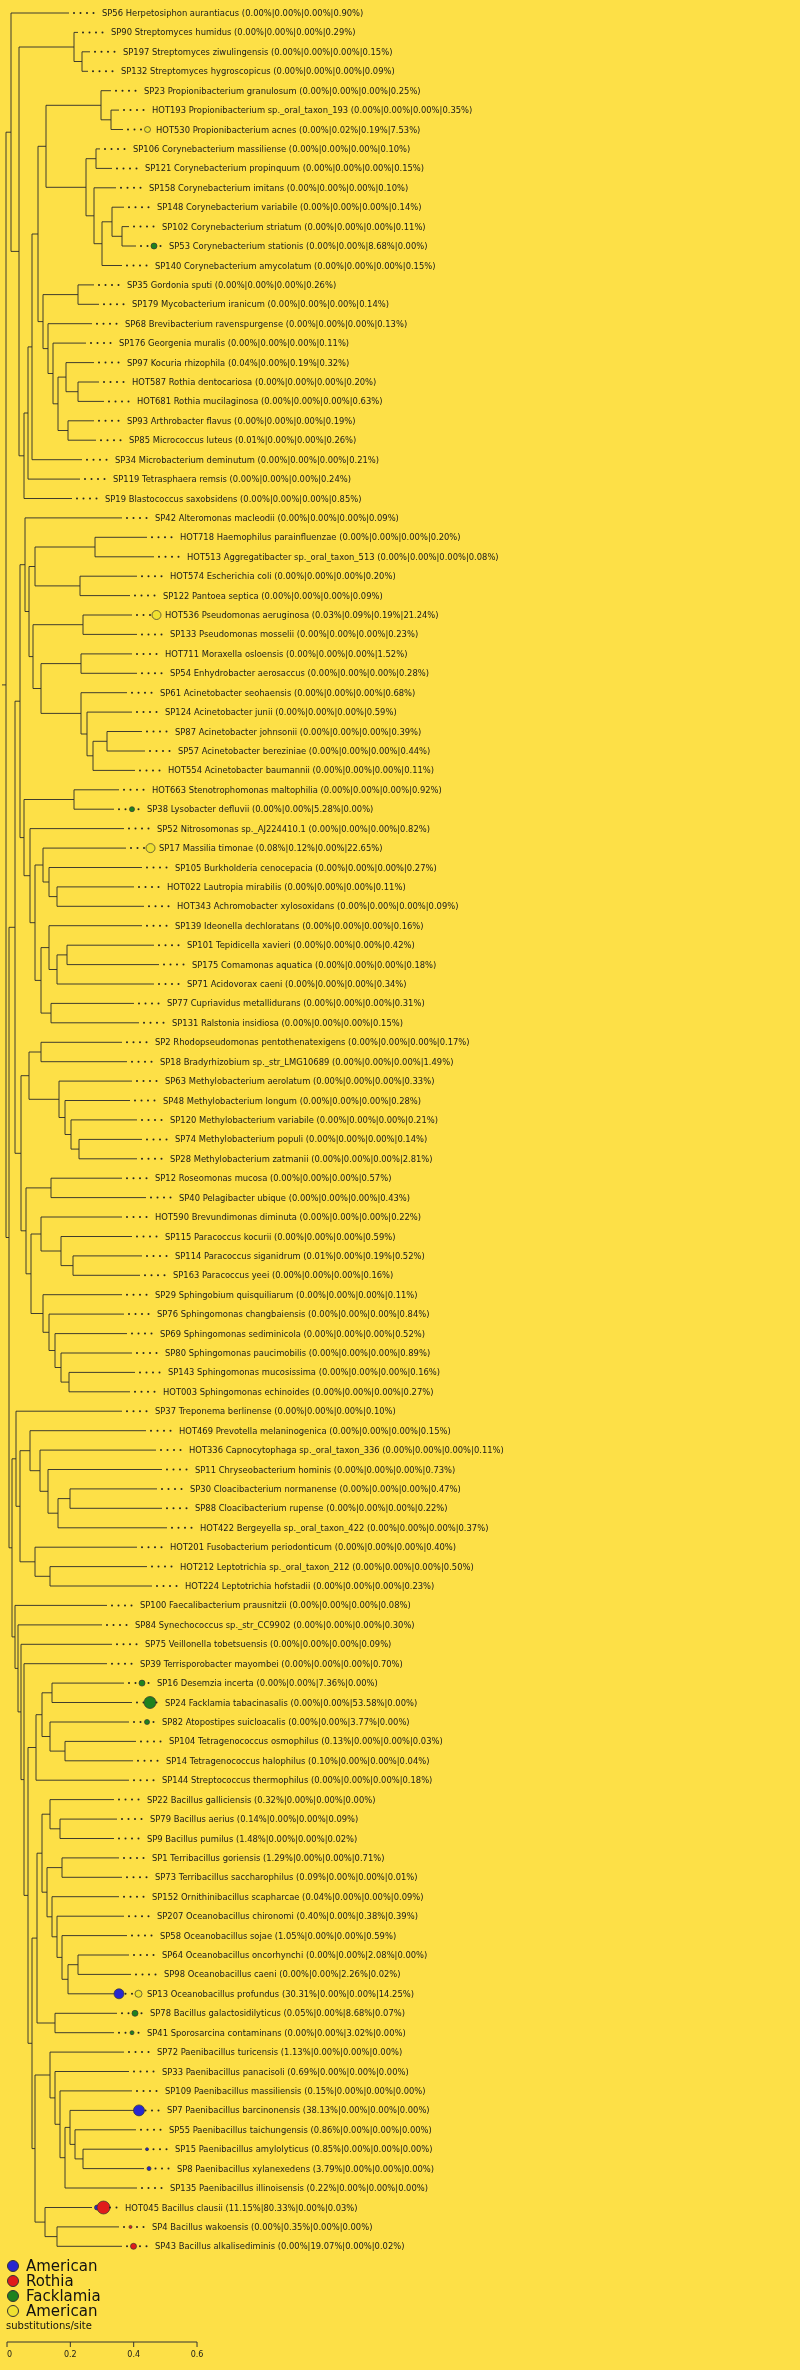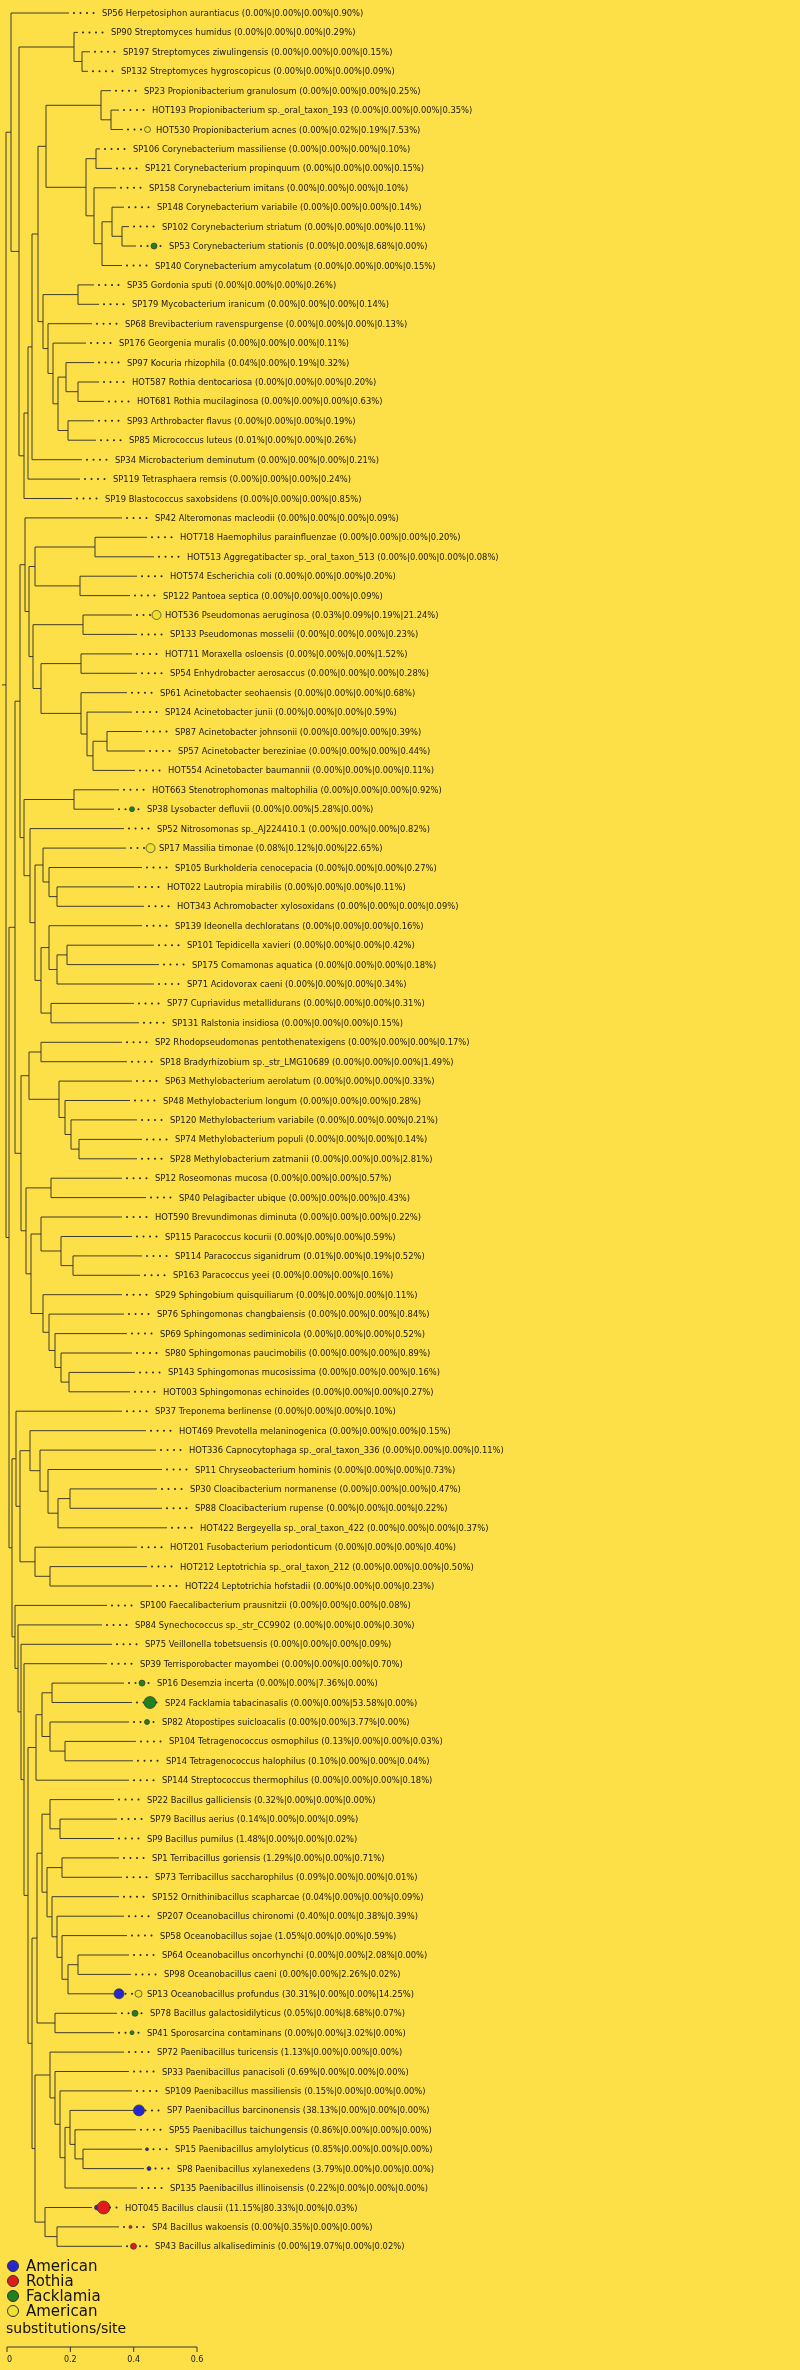--- a/index.html
+++ b/index.html
@@ -6,21 +6,21 @@
   .page{position:relative;width:800px;height:2370px;background:#fde047;
         font-family:"DejaVu Sans",sans-serif;overflow:hidden;}
   #tree-svg{position:absolute;left:0;top:0;}
   #tree-svg text{font-family:"DejaVu Sans",sans-serif;font-size:8.4px;fill:#191919;}
   .legend{position:absolute;left:7px;top:2258px;}
   .leg-item{display:flex;align-items:center;height:15px;}
   .leg-dot{width:10px;height:10px;border-radius:50%;border:1px solid #333;
            margin-right:7px;flex:none;}
   .leg-label{font-size:15px;color:#111;}
   .scalebar{position:absolute;left:6px;top:2320px;}
-  .scale-label{font-size:14px;color:#111;margin-bottom:6px;}
+  .scale-label{font-size:10px;color:#111;margin-bottom:6px;}
   #axis-svg{overflow:visible;}
   #axis-svg text{font-family:"DejaVu Sans",sans-serif;font-size:8px;fill:#191919;}
 </style>
 </head>
 <body>
 
 <div class="page">
   <svg id="tree-svg" width="800" height="2256">
       <path d="M11 13H69M74 32.4H78M82 51.8H90M82 71.3H88M82 51.8V71.3M74 61.5H82M74 32.4V61.5M19 47H74M101 90.7H111M111 110.1H119M111 129.5H123M111 110.1V129.5M101 119.8H111M101 90.7V119.8M46 105.3H101M96 148.9H100M96 168.4H112M96 148.9V168.4M86 158.7H96M94 187.8H116M112 207.2H124M122 226.6H129M122 246H136M122 226.6V246M112 236.3H122M112 207.2V236.3M102 221.8H112M102 265.5H122M102 221.8V265.5M94 243.7H102M94 187.8V243.7M86 215.8H94M86 158.7V215.8M46 187.3H86M46 105.3V187.3M38 146.3H46M78 284.9H94M78 304.3H99M78 284.9V304.3M43 294.6H78M48 323.7H92M53 343.1H86M66 362.6H94M78 382H99M78 401.4H104M78 382V401.4M66 391.7H78M66 362.6V391.7M58 377.1H66M68 420.8H94M68 440.2H96M68 420.8V440.2M58 430.5H68M58 377.1V430.5M53 403.8H58M53 343.1V403.8M48 373.5H53M48 323.7V373.5M43 348.6H48M43 294.6V348.6M38 321.6H43M38 146.3V321.6M32 234H38M32 459.7H82M32 234V459.7M28 346.9H32M28 479.1H80M28 346.9V479.1M24 413H28M24 498.5H72M24 413V498.5M19 455.8H24M19 47V455.8M11 251.4H19M11 13V251.4M6 132.2H11M25 517.9H122M95 537.3H147M95 556.8H154M95 537.3V556.8M35 547H95M80 576.2H137M80 595.6H130M80 576.2V595.6M35 585.9H80M35 547V585.9M29 566.5H35M83 615H132M83 634.4H137M83 615V634.4M33 624.7H83M81 653.9H132M81 673.3H137M81 653.9V673.3M41 663.6H81M81 692.7H127M87 712.1H132M107 731.5H142M107 751H145M107 731.5V751M93 741.3H107M93 770.4H135M93 741.3V770.4M87 755.8H93M87 712.1V755.8M81 734H87M81 692.7V734M41 713.4H81M41 663.6V713.4M33 688.5H41M33 624.7V688.5M29 656.6H33M29 566.5V656.6M25 611.5H29M25 517.9V611.5M20 564.7H25M74 789.8H119M74 809.2H114M74 789.8V809.2M24 799.5H74M30 828.6H124M43 848.1H126M49 867.5H142M57 886.9H134M57 906.3H144M57 886.9V906.3M49 896.6H57M49 867.5V896.6M43 882H49M43 848.1V882M35 865H43M49 925.7H142M67 945.2H154M67 964.6H159M67 945.2V964.6M57 954.9H67M57 984H154M57 954.9V984M49 969.5H57M49 925.7V969.5M41 947.6H49M51 1003.4H134M51 1022.8H139M51 1003.4V1022.8M41 1013.1H51M41 947.6V1013.1M35 980.4H41M35 865V980.4M30 922.7H35M30 828.6V922.7M24 875.7H30M24 799.5V875.7M20 837.6H24M20 564.7V837.6M15 701.2H20M41 1042.3H122M41 1061.7H127M41 1042.3V1061.7M29 1052H41M59 1081.1H132M65 1100.5H130M71 1119.9H137M79 1139.4H142M79 1158.8H137M79 1139.4V1158.8M71 1149.1H79M71 1119.9V1149.1M65 1134.5H71M65 1100.5V1134.5M59 1117.5H65M59 1081.1V1117.5M29 1099.3H59M29 1052V1099.3M21 1075.7H29M51 1178.2H122M51 1197.6H146M51 1178.2V1197.6M26 1187.9H51M41 1217H122M61 1236.5H132M73 1255.9H142M73 1275.3H140M73 1255.9V1275.3M61 1265.6H73M61 1236.5V1265.6M41 1251H61M41 1217V1251M31 1234H41M43 1294.7H122M49 1314.1H124M55 1333.6H127M61 1353H132M69 1372.4H135M69 1391.8H130M69 1372.4V1391.8M61 1382.1H69M61 1353V1382.1M55 1367.5H61M55 1333.6V1367.5M49 1350.5H55M49 1314.1V1350.5M43 1332.3H49M43 1294.7V1332.3M31 1313.5H43M31 1234V1313.5M26 1273.8H31M26 1187.9V1273.8M21 1230.8H26M21 1075.7V1230.8M15 1153.3H21M15 701.2V1153.3M9 927.3H15M16 1411.2H122M30 1430.7H146M40 1450.1H156M48 1469.5H162M70 1488.9H157M70 1508.3H162M70 1488.9V1508.3M58 1498.6H70M58 1527.8H167M58 1498.6V1527.8M48 1513.2H58M48 1469.5V1513.2M40 1491.3H48M40 1450.1V1491.3M30 1470.7H40M30 1430.7V1470.7M20 1450.7H30M35 1547.2H137M50 1566.6H147M50 1586H152M50 1566.6V1586M35 1576.3H50M35 1547.2V1576.3M20 1561.8H35M20 1450.7V1561.8M16 1506.3H20M16 1411.2V1506.3M12 1458.8H16M15 1605.4H107M18 1624.9H102M21 1644.3H112M24 1663.7H107M52 1683.1H124M52 1702.5H132M52 1683.1V1702.5M42 1692.8H52M50 1722H129M65 1741.4H136M65 1760.8H133M65 1741.4V1760.8M50 1751.1H65M50 1722V1751.1M42 1736.5H50M42 1692.8V1736.5M36 1714.7H42M36 1780.2H129M36 1714.7V1780.2M28 1747.5H36M50 1799.6H114M60 1819.1H117M60 1838.5H114M60 1819.1V1838.5M50 1828.8H60M50 1799.6V1828.8M42 1814.2H50M62 1857.9H119M62 1877.3H122M62 1857.9V1877.3M47 1867.6H62M52 1896.7H119M57 1916.2H124M62 1935.6H127M78 1955H129M78 1974.4H131M78 1955V1974.4M68 1964.7H78M68 1993.8H114M68 1964.7V1993.8M62 1979.3H68M62 1935.6V1979.3M57 1957.4H62M57 1916.2V1957.4M52 1936.8H57M52 1896.7V1936.8M47 1916.8H52M47 1867.6V1916.8M42 1892.2H47M42 1814.2V1892.2M37 1853.2H42M55 2013.3H117M55 2032.7H114M55 2013.3V2032.7M37 2023H55M37 1853.2V2023M32 1938.1H37M50 2052.1H124M55 2071.5H129M60 2090.9H132M70 2110.4H134M75 2129.8H136M83 2149.2H142M83 2168.6H144M83 2149.2V2168.6M75 2158.9H83M75 2129.8V2158.9M70 2144.4H75M70 2110.4V2144.4M65 2127.4H70M65 2188H137M65 2127.4V2188M60 2157.7H65M60 2090.9V2157.7M55 2124.3H60M55 2071.5V2124.3M50 2097.9H55M50 2052.1V2097.9M35 2075H50M45 2207.5H92M57 2226.9H119M57 2246.3H122M57 2226.9V2246.3M45 2236.6H57M45 2207.5V2236.6M35 2222.1H45M35 2075V2222.1M32 2148.6H35M32 1938.1V2148.6M28 2043.3H32M28 1747.5V2043.3M24 1895.4H28M24 1663.7V1895.4M21 1779.6H24M21 1644.3V1779.6M18 1711.9H21M18 1624.9V1711.9M15 1668.4H18M15 1605.4V1668.4M12 1636.9H15M12 1458.8V1636.9M9 1547.8H12M9 927.3V1547.8M6 1237.5H9M6 132.2V1237.5M2 684.9H6" fill="none" stroke="#2b2b2b" stroke-width="0.9"></path>
       <g>

